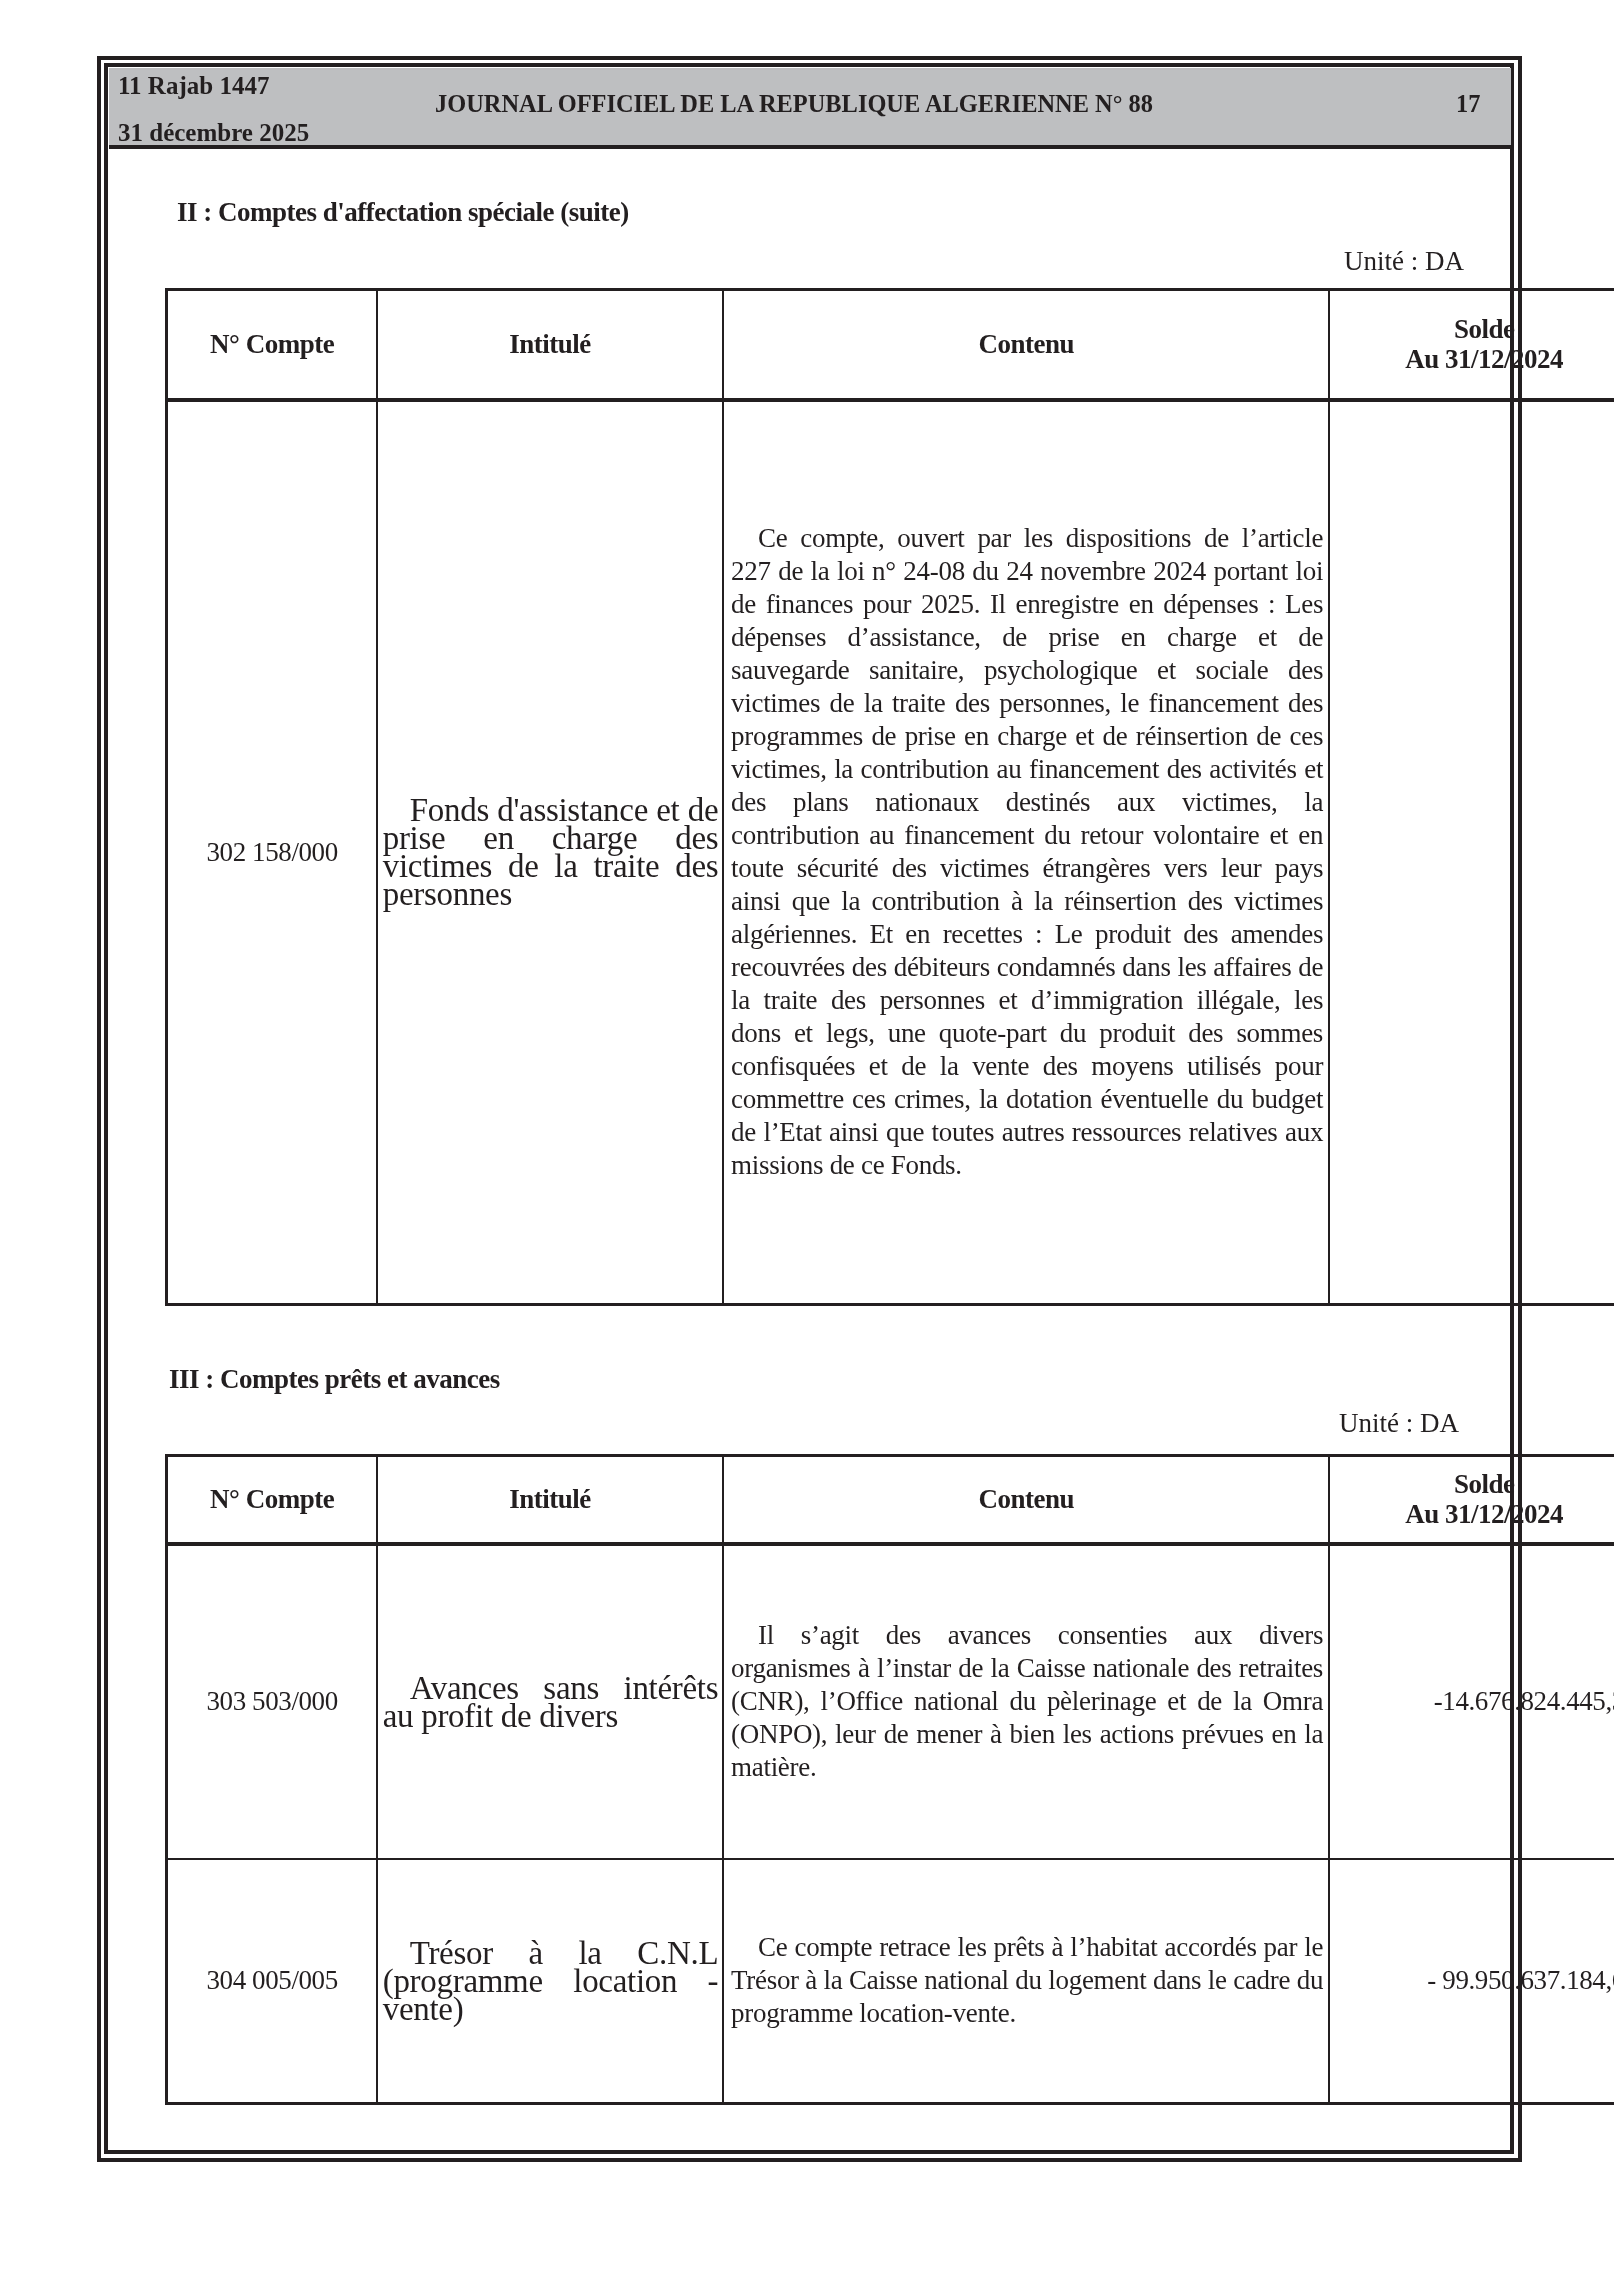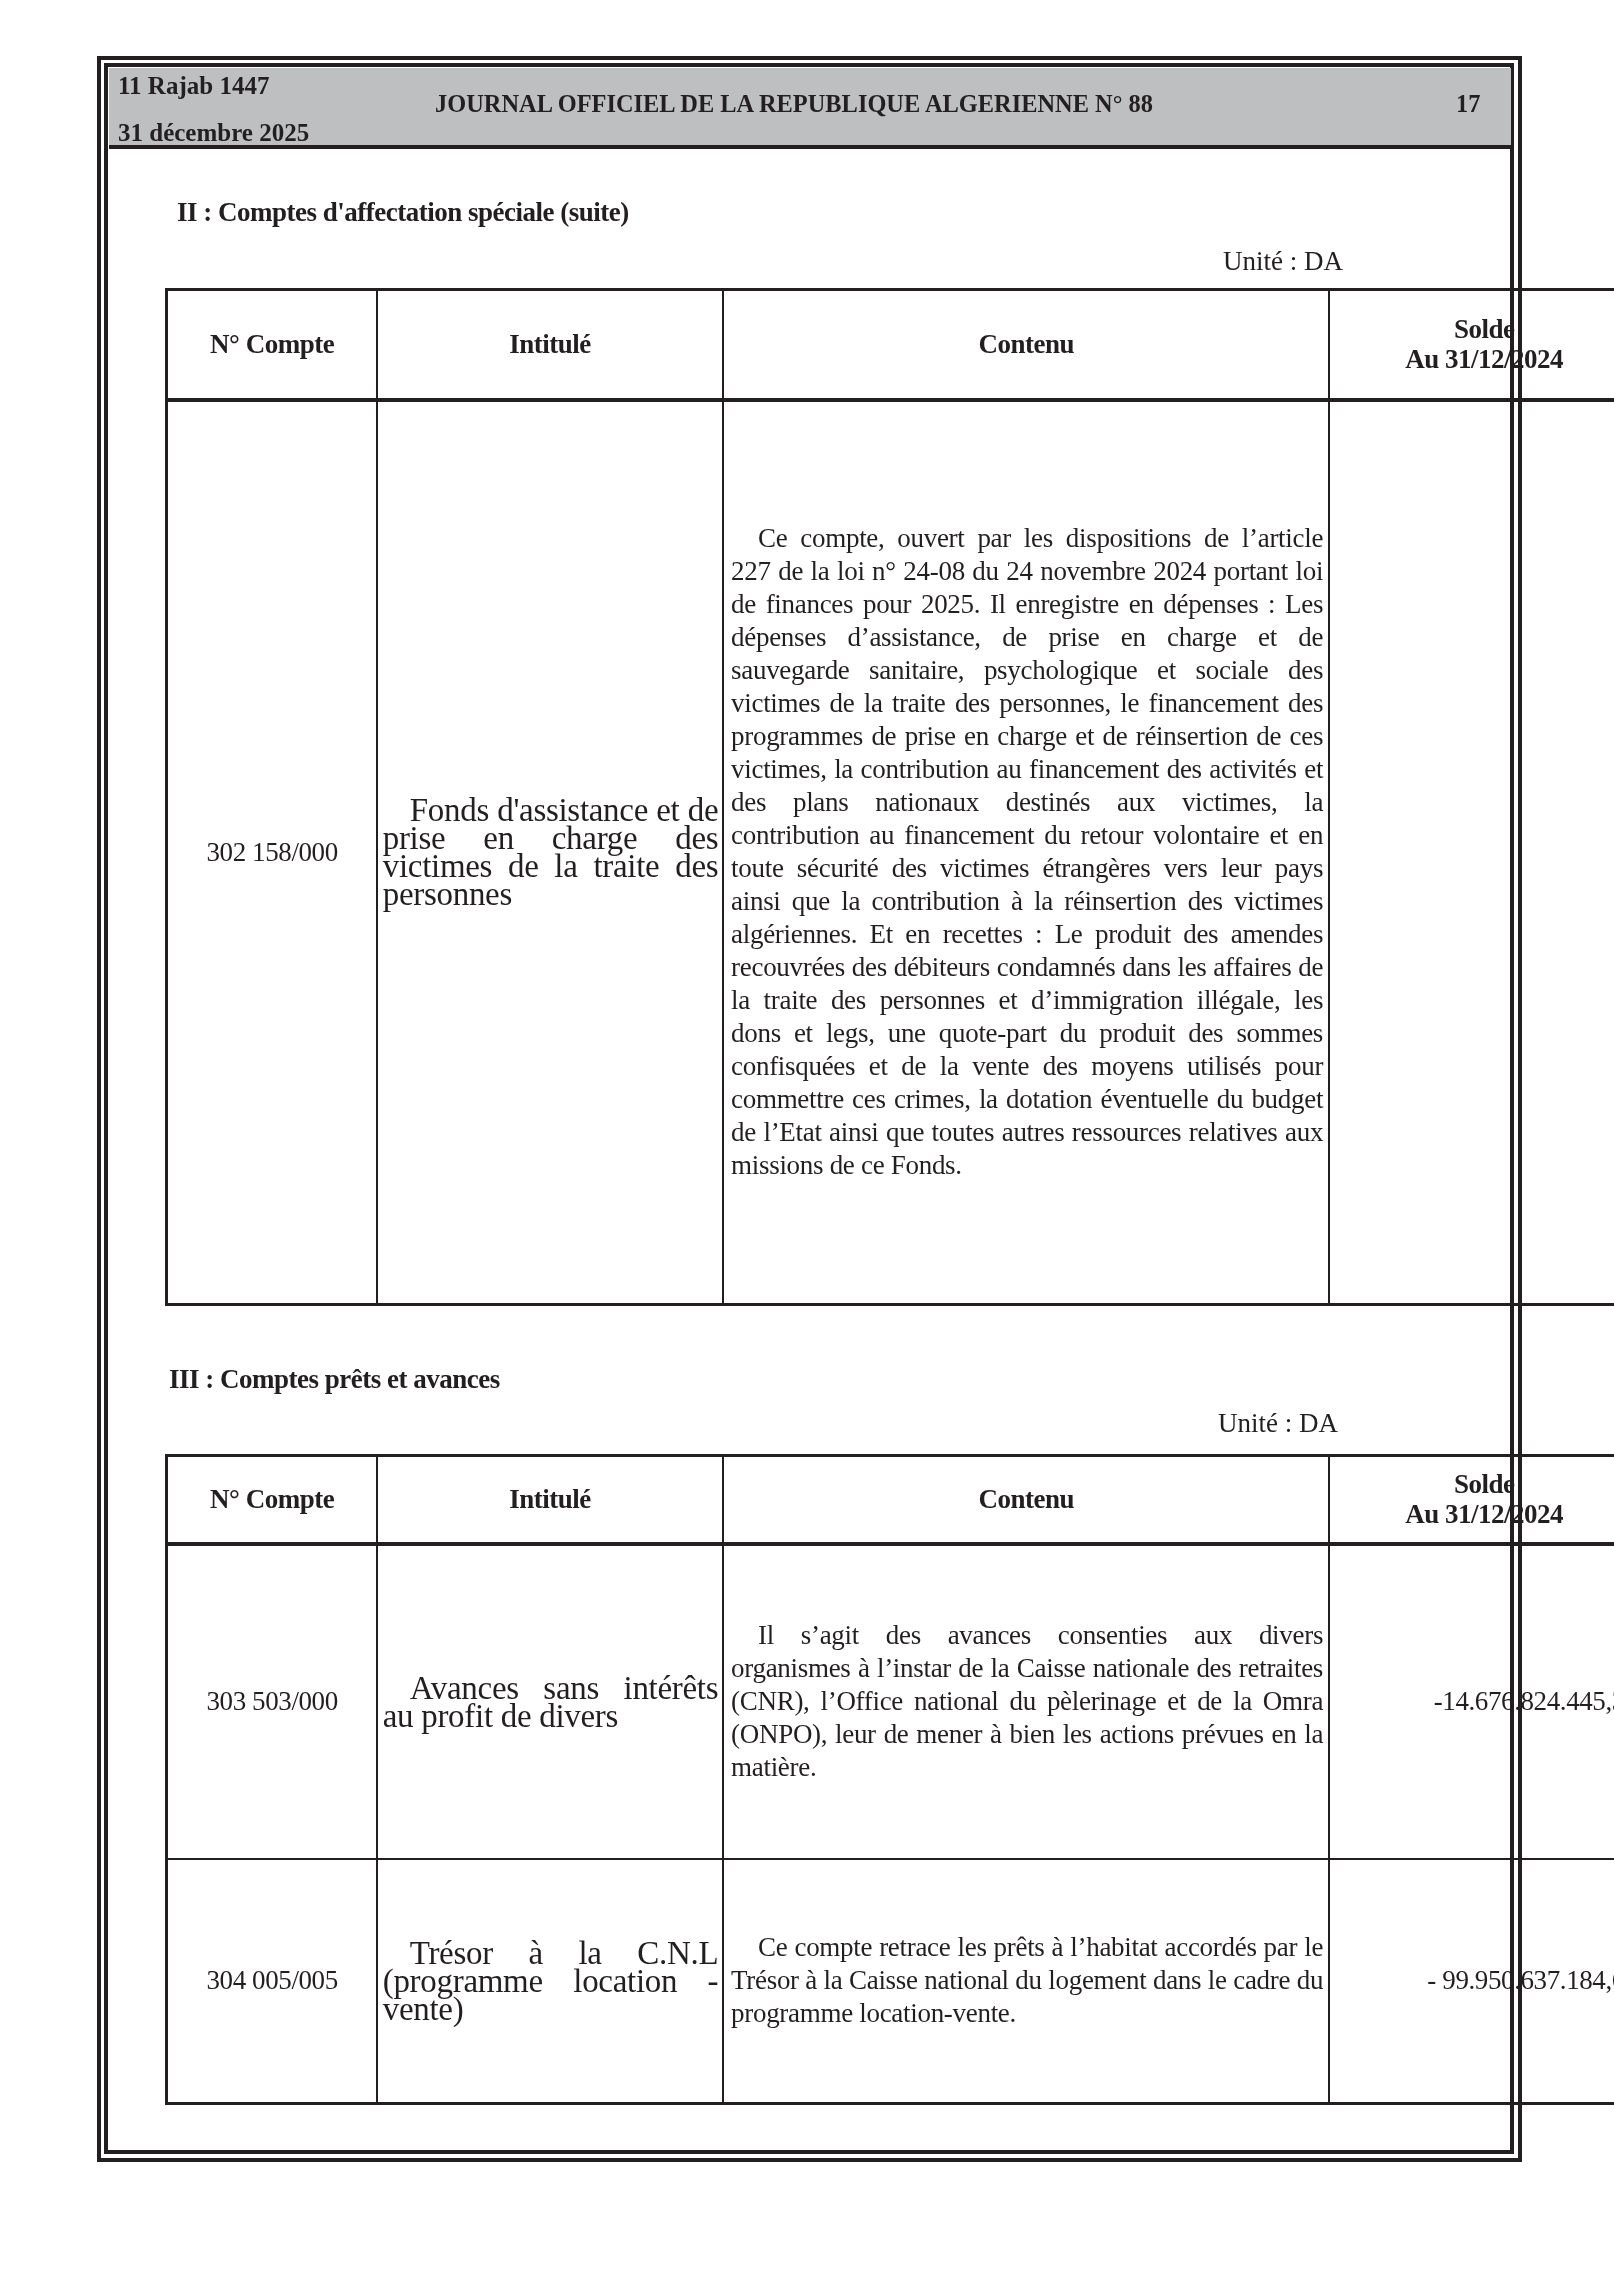--- a/index.html
+++ b/index.html
@@ -15,21 +15,21 @@
 
   
   .header-band { left:109px; top:68px; width:1402px; height:81px;
                  background:#bebfc1; border-bottom:4.5px solid #231f20; box-sizing:border-box; }
   .hdr-date { left:118px; font-weight:bold; font-size:25px; line-height:27px; }
   .hdr-title { left:274px; width:1040px; top:90px; text-align:center;
                font-weight:bold; font-size:24.4px; }
   .hdr-page { left:1456px; top:90px; font-weight:bold; font-size:24.4px; }
 
   .section-title { font-weight:bold; font-size:27px; letter-spacing:-0.5px; }
-  .unit { font-size:27px; text-align:center; width:362px; }
+  .unit { font-size:27px; text-align:right; width:362px; }
 
   
   table.grid { position:absolute; left:145px; width:1476px; border-collapse:collapse;
                table-layout:fixed;margin-left:20px; }
   table.grid td, table.grid th { border:2.7px solid #231f20; padding:0; vertical-align:middle; }
   table.grid { border:3.6px solid #231f20; }
   table.grid thead tr th { border-bottom:4.5px solid #231f20; font-weight:bold;
                            font-size:27px; line-height:30px; text-align:center; letter-spacing:-0.5px; }
   .c1 { width:189px; } .c2 { width:310px; } .c3 { width:544px; } .c4 { width:278px; }
   .cell-num { text-align:center; font-size:27px; letter-spacing:-0.4px; }

